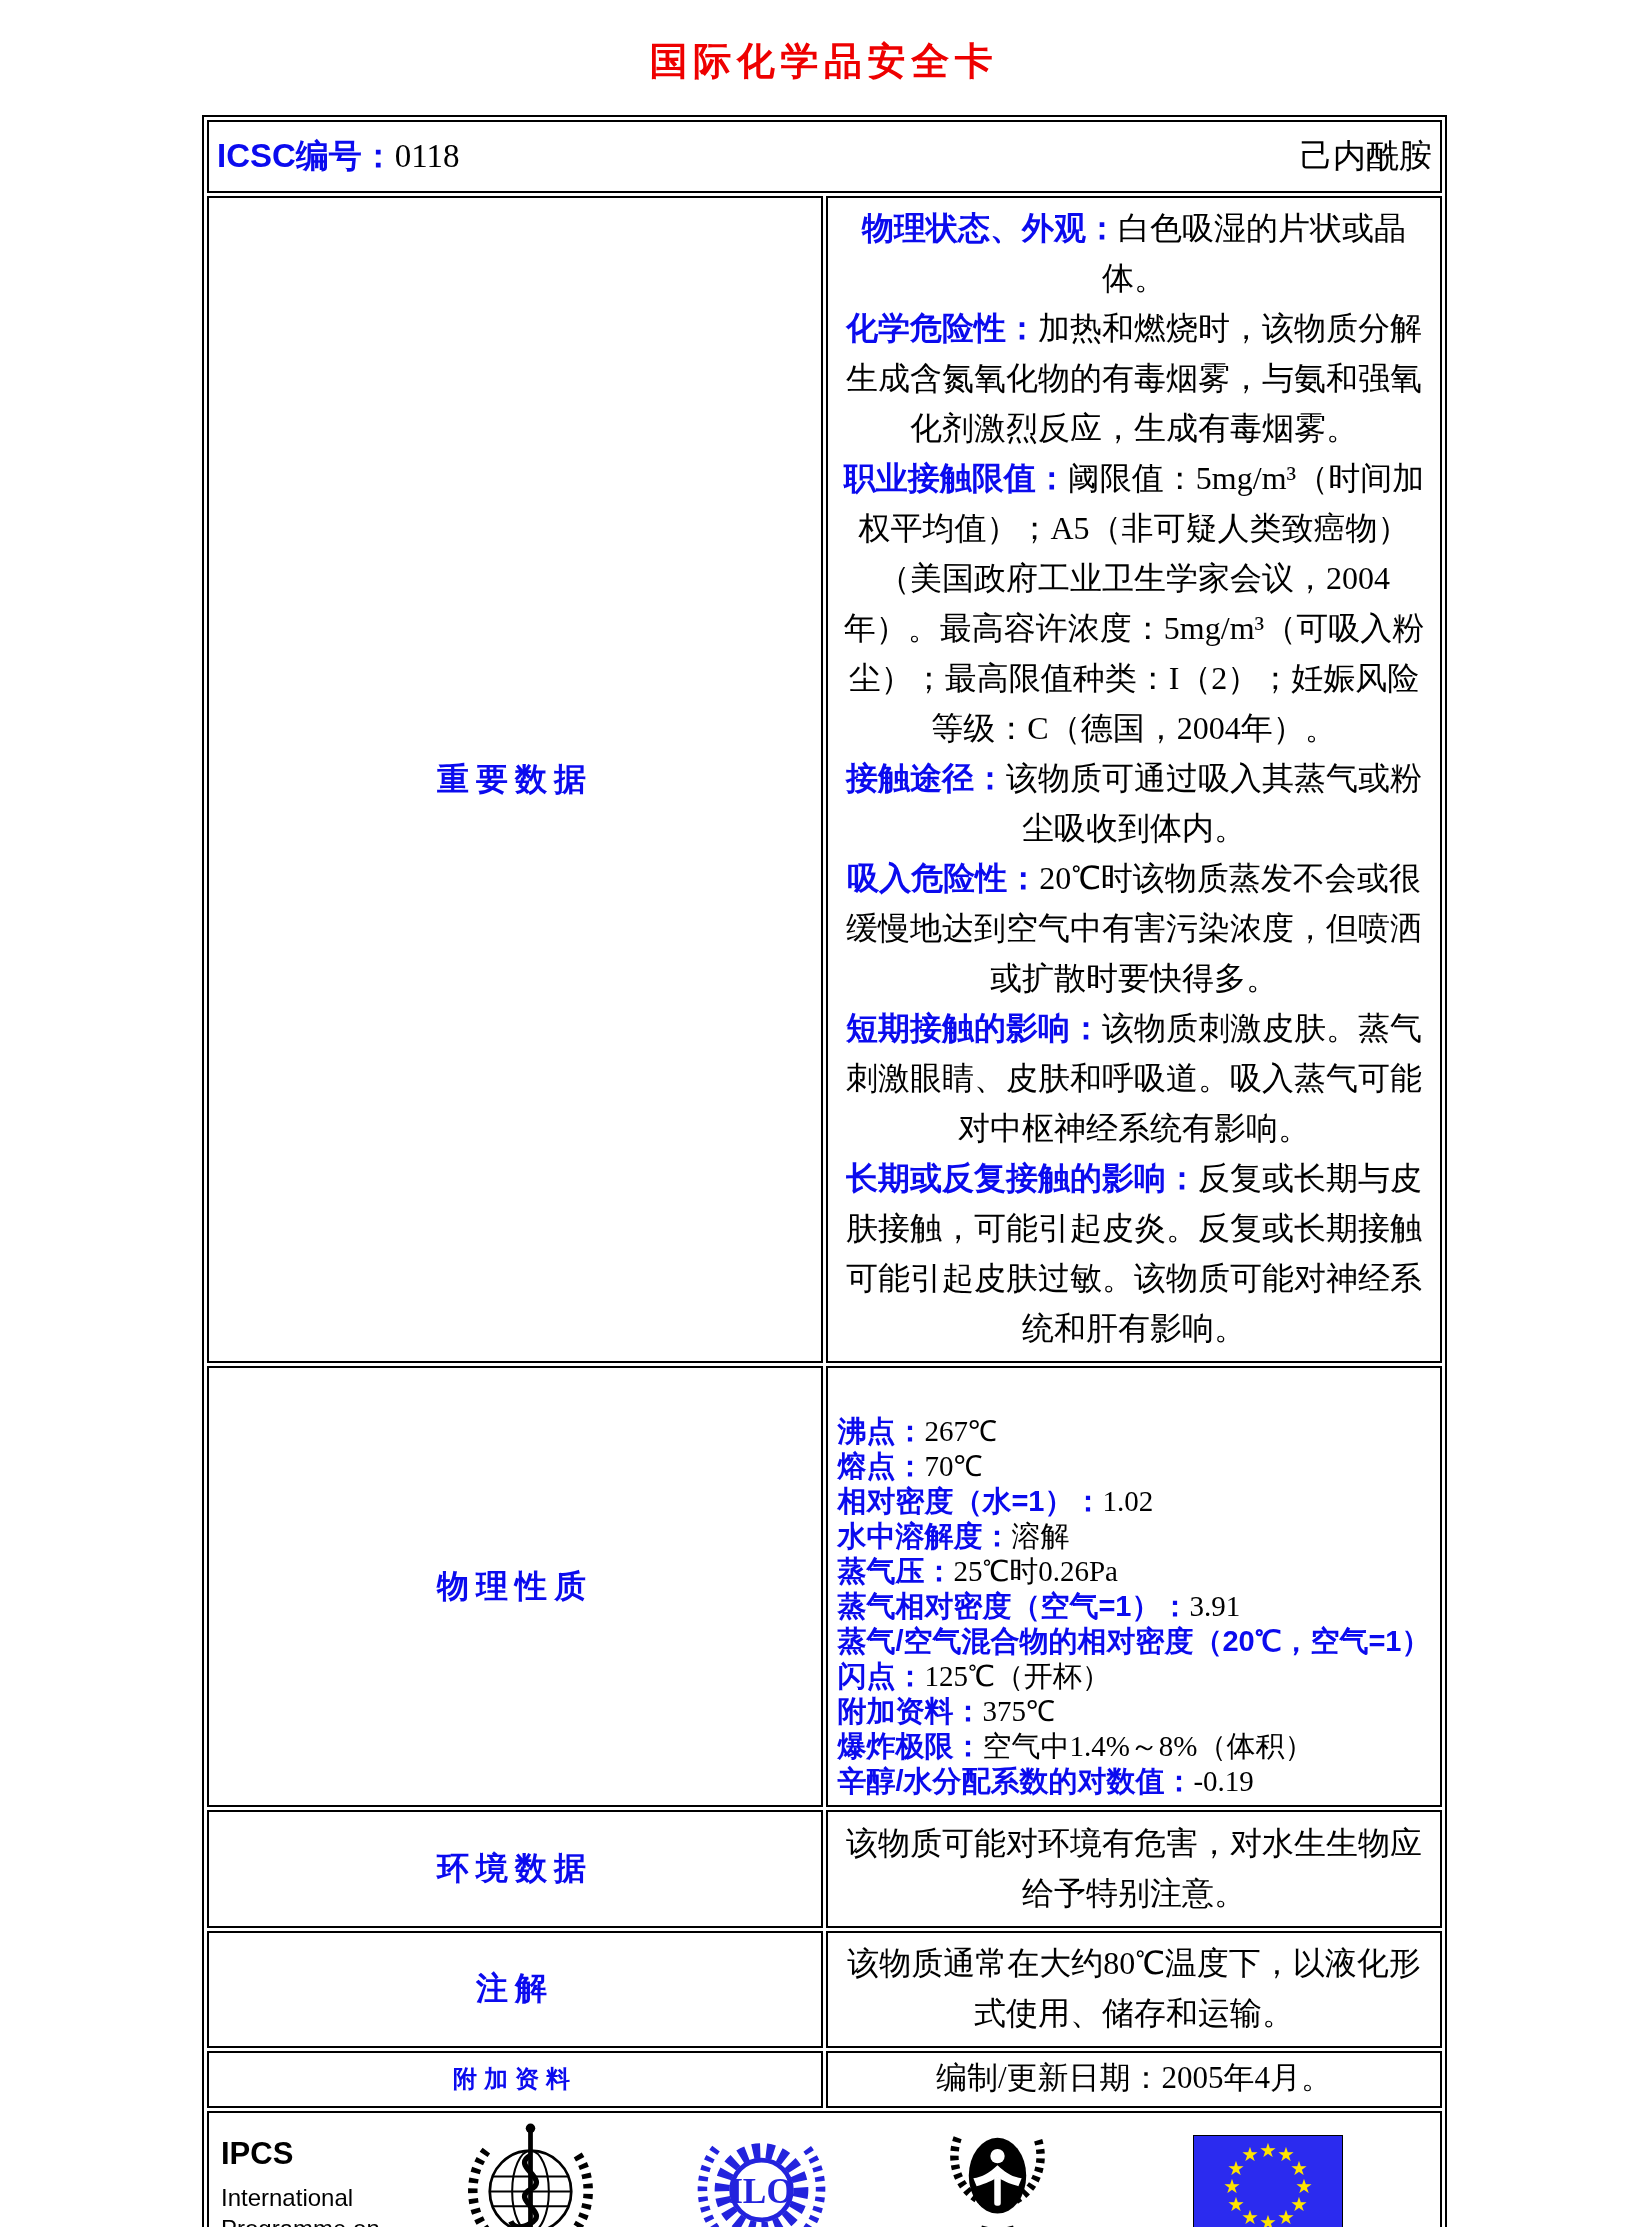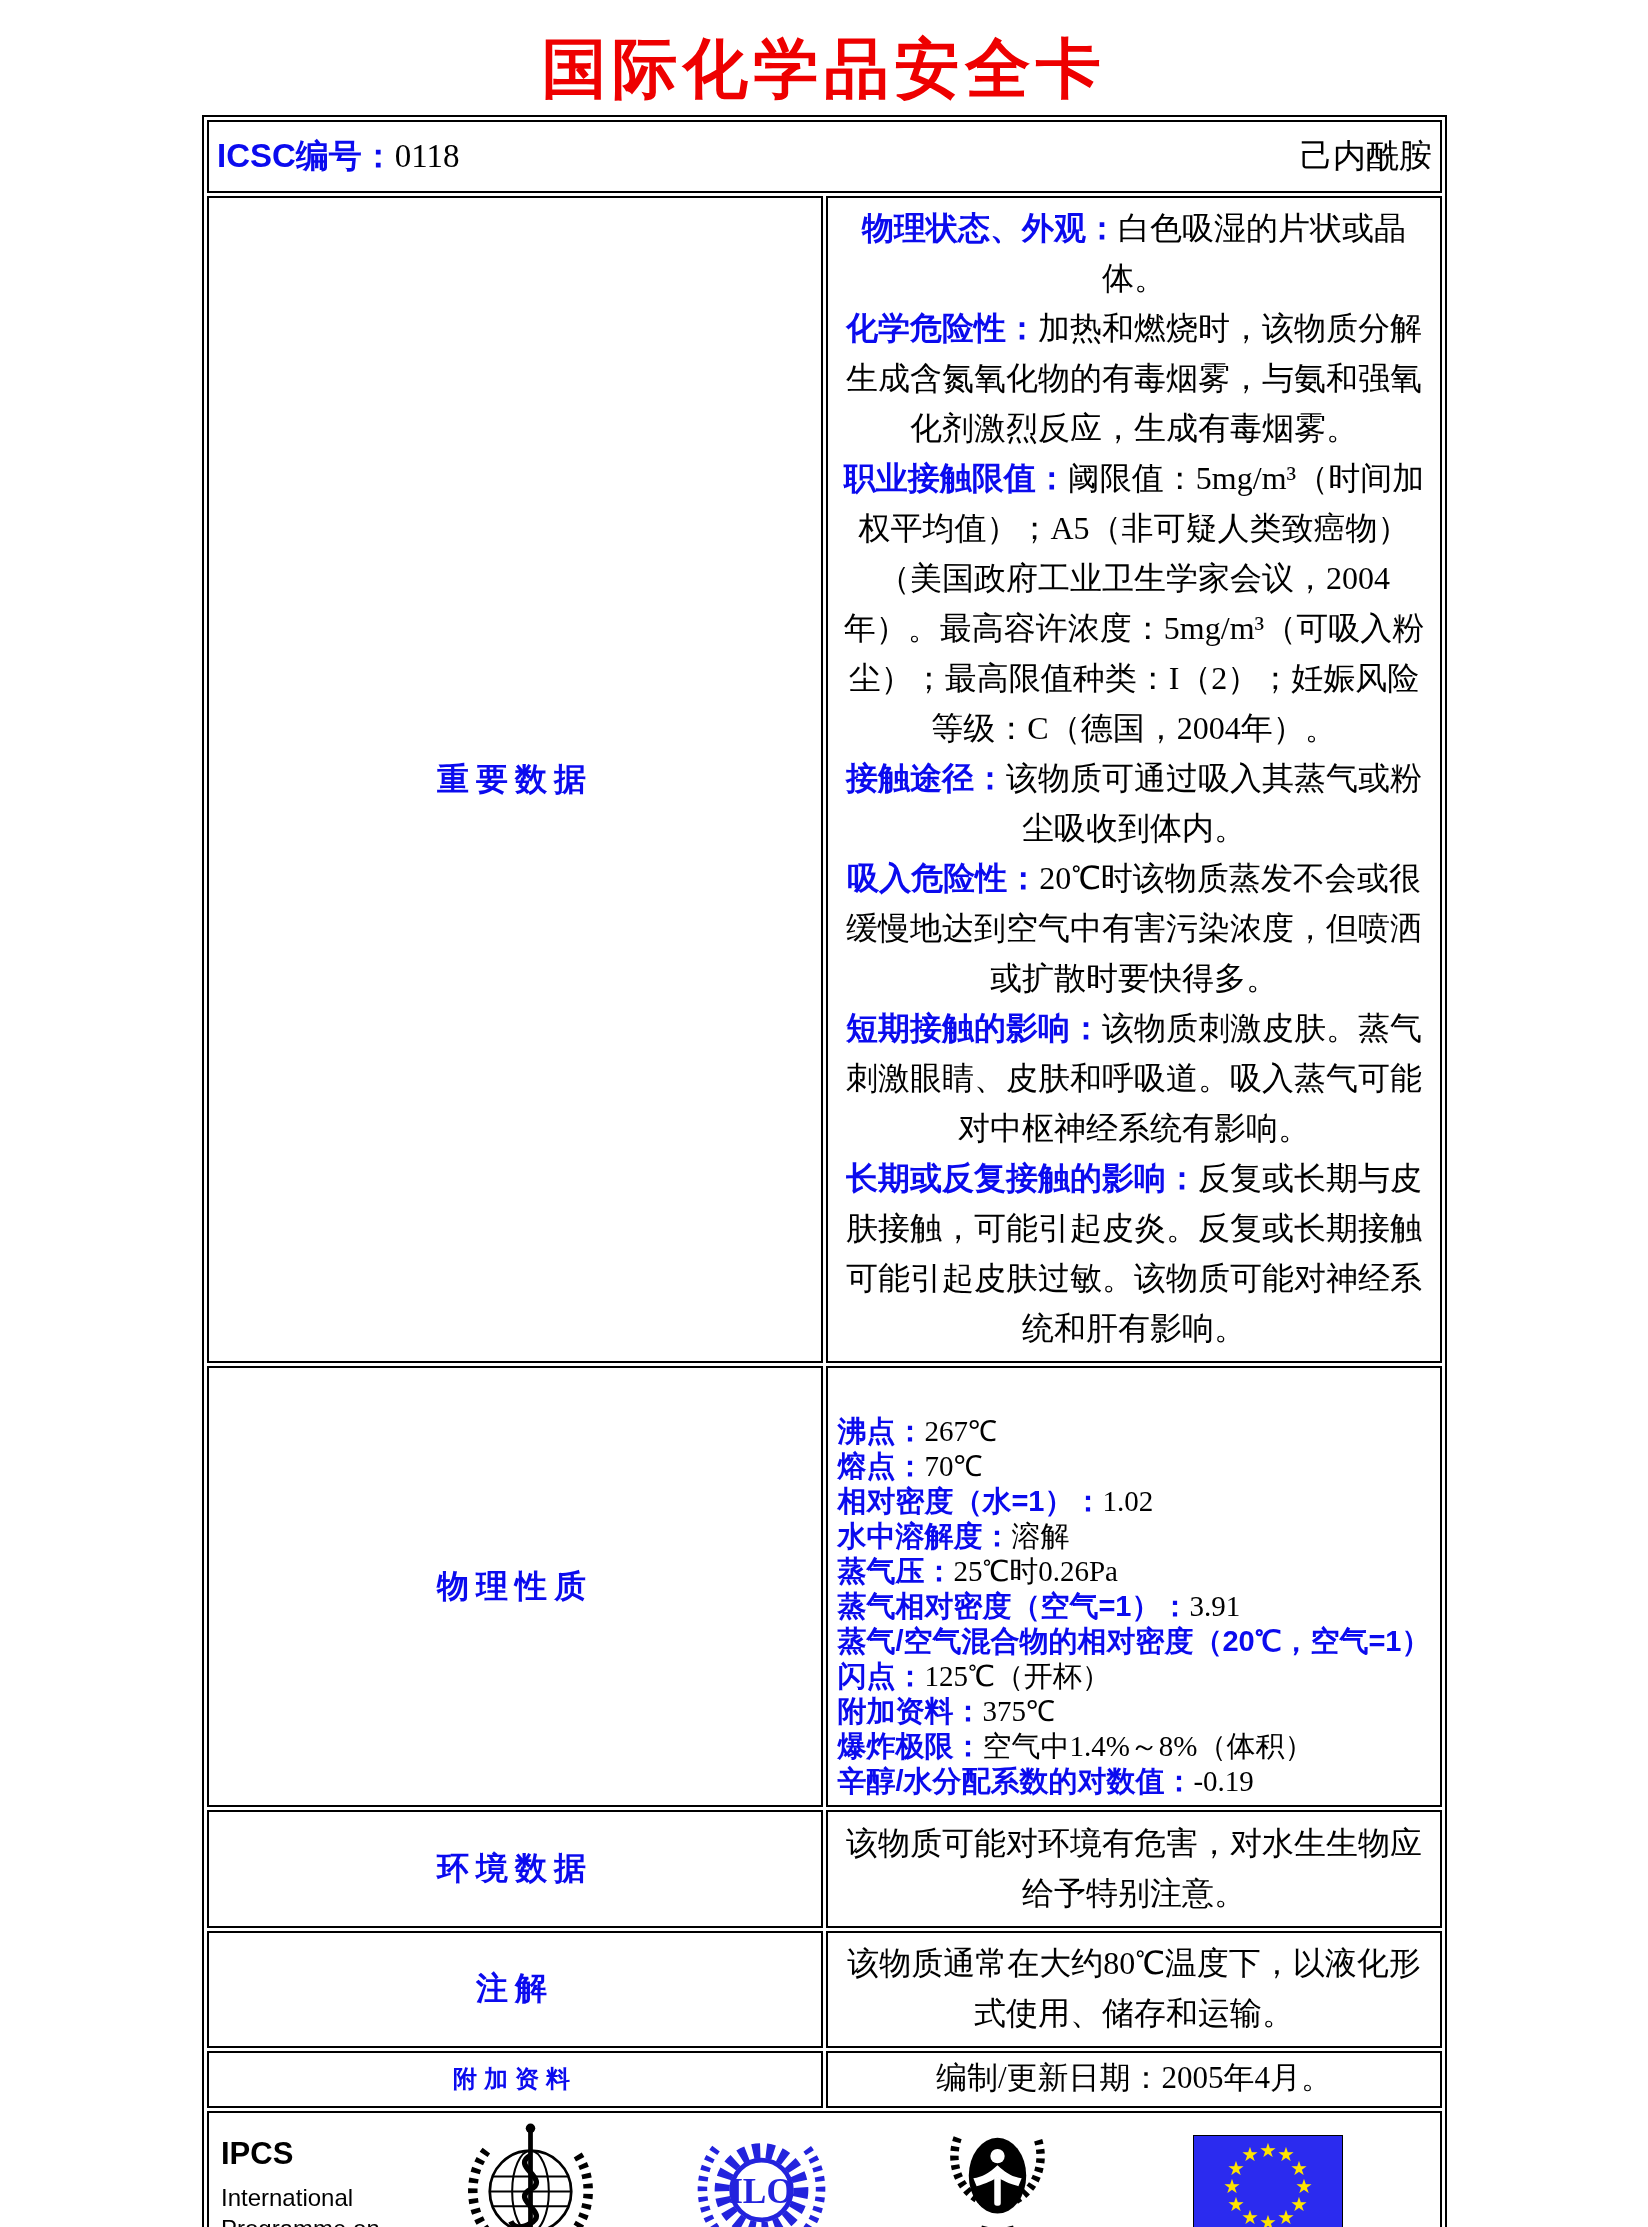--- a/index.html
+++ b/index.html
@@ -1,23 +1,23 @@
 <!DOCTYPE html>
 <html style="--accent_blue: #0b0bee; --title_red: #ee0000; --eu_flag_blue: #2b2bef; --eu_star_yellow: #ffe400; --ilo_blue: #2323dd;font-size:11px"><head>
 <meta charset="utf-8">
 <style>
   html,body{margin:0;padding:0;}
   body{
     width:1648px;height:2227px;position:relative;background:#ffffff;
     font-family:"Liberation Serif", serif;color:#000;
   }
   .page-title{
-    position:absolute;top:25px;left:0;width:100%;text-align:center;
+    position:absolute;top:36px;left:0;width:100%;text-align:center;
     color:var(--title_red);font-family:"DejaVu Serif", serif;
-    font-weight:bold;font-size:65px;letter-spacing:5.6px;
+    font-weight:bold;font-size:38px;letter-spacing:5.6px;
   }
   .card{position:absolute;left:202px;top:115px;}
   table.icsc{
     border-collapse:separate;border-spacing:3.5px;
     border:2.8px solid #000;width:1245px;background:#fff;
     table-layout:fixed;
   }
   td{border:2.1px solid #000;vertical-align:top;background:#fff;overflow:hidden;}
   td.side{
     width:164px;text-align:center;vertical-align:middle;

